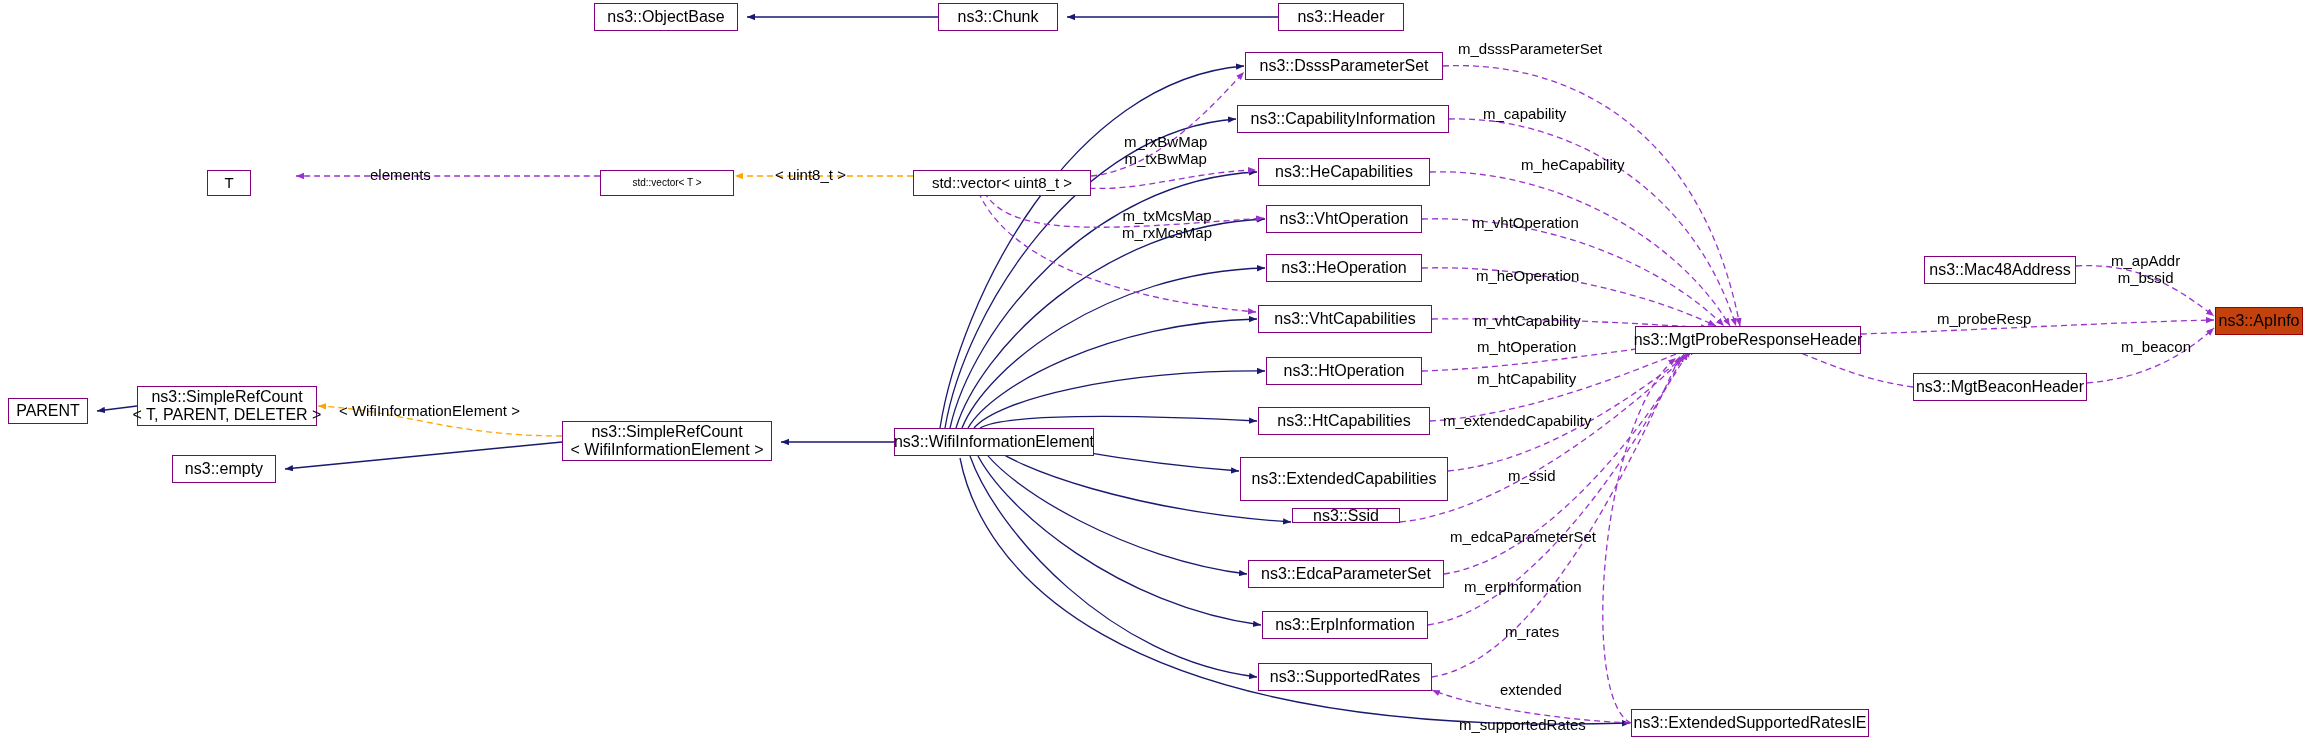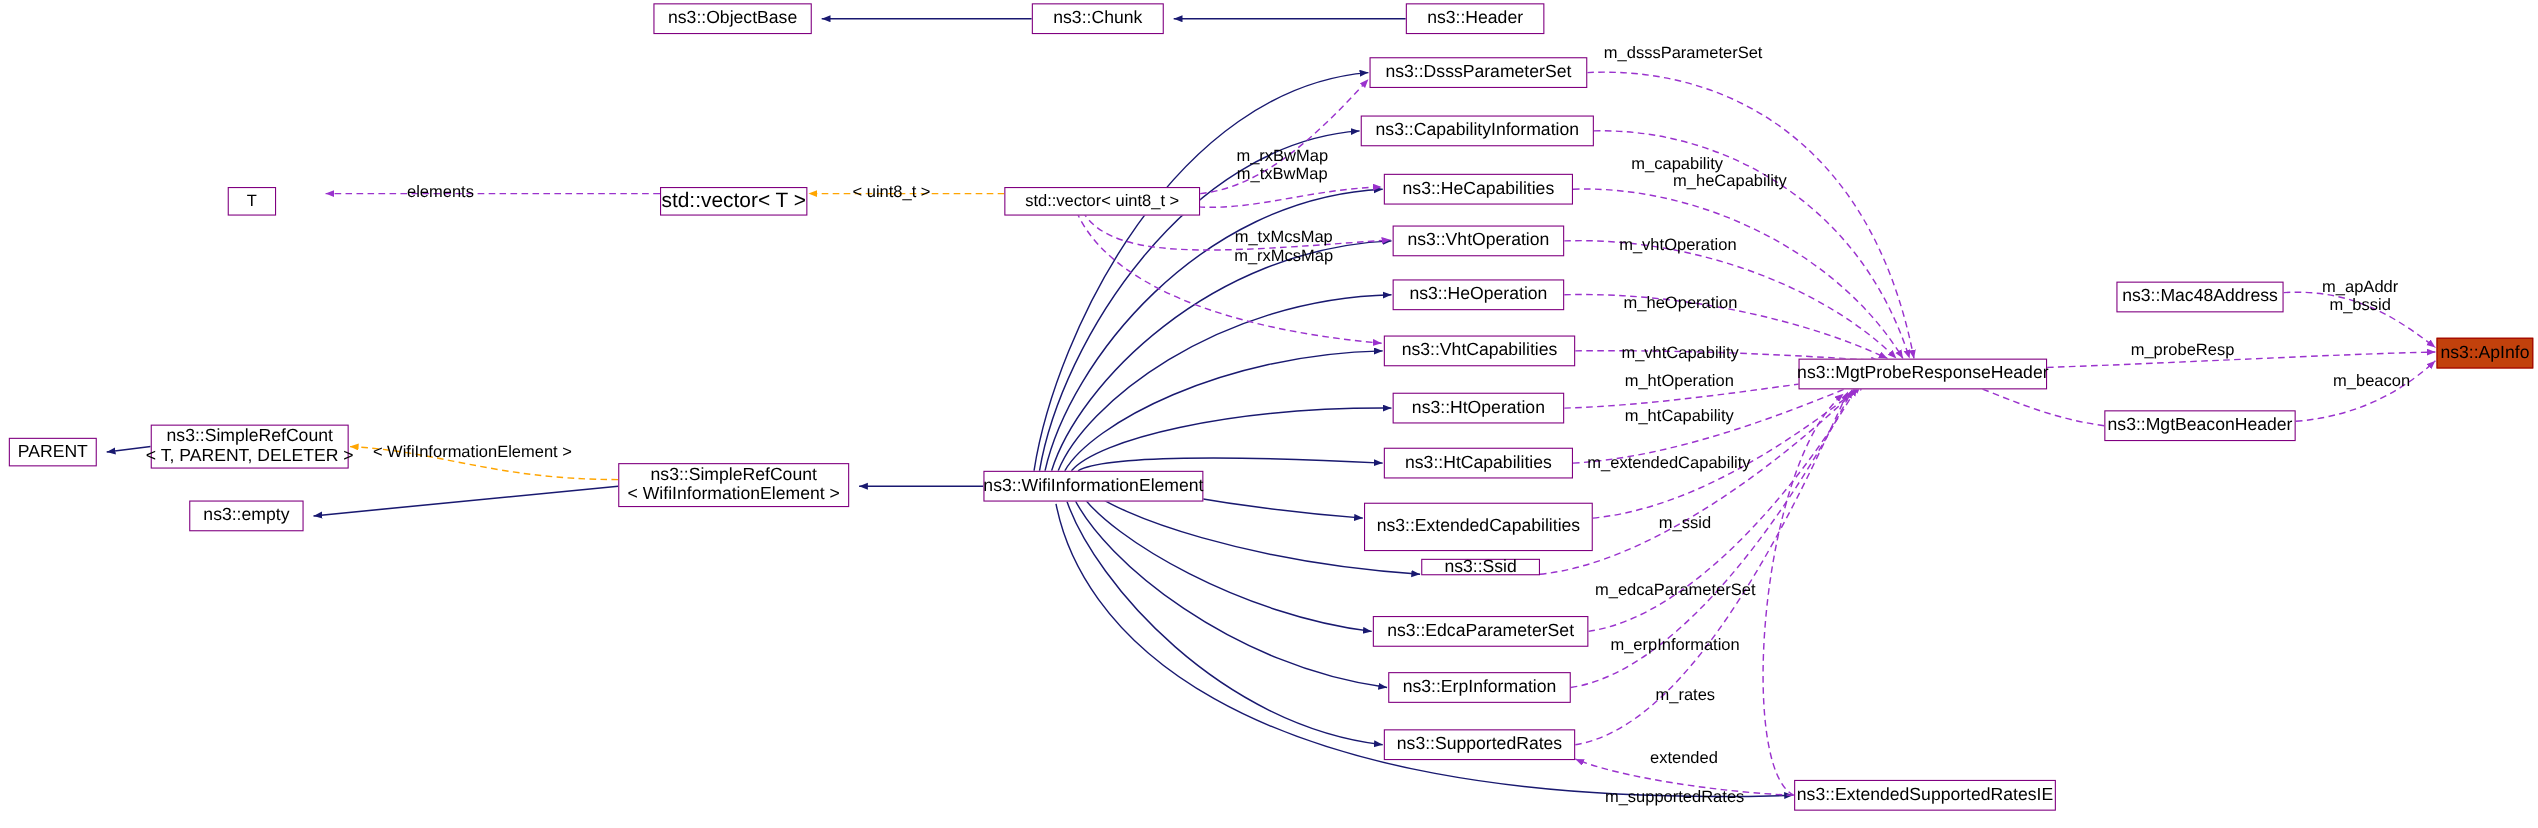--- a/index.html
+++ b/index.html
@@ -128,21 +128,21 @@
       <path d="M562,436 C450,436 400,410 318,406"></path>
     </g>
   </svg>
 
   <div class="node" style="left:594px; top:3px; width:144px; height:28px;">ns3::ObjectBase</div>
   <div class="node" style="left:938px; top:3px; width:120px; height:28px;">ns3::Chunk</div>
   <div class="node" style="left:1278px; top:3px; width:126px; height:28px;">ns3::Header</div>
   <div class="node" style="left:1245px; top:52px; width:198px; height:28px;">ns3::DsssParameterSet</div>
   <div class="node" style="left:1237px; top:105px; width:212px; height:28px;">ns3::CapabilityInformation</div>
   <div class="node" style="left:207px; top:170px; width:44px; height:26px; font-size:15px;">T</div>
-  <div class="node" style="left:600px; top:170px; width:134px; height:26px; font-size:19px;">std::vector&lt; T &gt;</div>
+  <div class="node" style="left:600px; top:170px; width:134px; height:26px; font-size:10px;">std::vector&lt; T &gt;</div>
   <div class="node" style="left:913px; top:170px; width:178px; height:26px; font-size:15px;">std::vector&lt; uint8_t &gt;</div>
   <div class="node" style="left:1258px; top:158px; width:172px; height:28px;">ns3::HeCapabilities</div>
   <div class="node" style="left:1266px; top:205px; width:156px; height:28px;">ns3::VhtOperation</div>
   <div class="node" style="left:1266px; top:254px; width:156px; height:28px;">ns3::HeOperation</div>
   <div class="node" style="left:1258px; top:305px; width:174px; height:28px;">ns3::VhtCapabilities</div>
   <div class="node" style="left:1266px; top:357px; width:156px; height:28px;">ns3::HtOperation</div>
   <div class="node" style="left:1258px; top:407px; width:172px; height:28px;">ns3::HtCapabilities</div>
   <div class="node" style="left:1240px; top:457px; width:208px; height:44px;">ns3::ExtendedCapabilities</div>
   <div class="node" style="left:1292px; top:508px; width:108px; height:15px;">ns3::Ssid</div>
   <div class="node" style="left:1248px; top:560px; width:196px; height:28px;">ns3::EdcaParameterSet</div>
@@ -155,21 +155,21 @@
   <div class="node" style="left:172px; top:455px; width:104px; height:28px;text-align:right;">ns3::empty</div>
   <div class="node" style="left:562px; top:421px; width:210px; height:40px;">ns3::SimpleRefCount
 &lt; WifiInformationElement &gt;</div>
   <div class="node" style="left:894px; top:428px; width:200px; height:28px;">ns3::WifiInformationElement</div>
   <div class="node" style="left:1924px; top:256px; width:152px; height:28px;">ns3::Mac48Address</div>
   <div class="node" style="left:1635px; top:326px; width:226px; height:28px;">ns3::MgtProbeResponseHeader</div>
   <div class="node" style="left:1913px; top:373px; width:174px; height:28px;">ns3::MgtBeaconHeader</div>
   <div class="node hl" style="left:2215px; top:307px; width:88px; height:28px;">ns3::ApInfo</div>
 
   <div class="edgelabel" style="left:1458px; top:40px;">m_dsssParameterSet</div>
-  <div class="edgelabel" style="left:1483px; top:105px;margin-top:36px;">m_capability</div>
+  <div class="edgelabel" style="left:1483px; top:105px;">m_capability</div>
   <div class="edgelabel" style="left:1124px; top:133px;">m_rxBwMap
 m_txBwMap</div>
   <div class="edgelabel" style="left:1521px; top:156px;">m_heCapability</div>
   <div class="edgelabel" style="left:370px; top:166px;">elements</div>
   <div class="edgelabel" style="left:775px; top:166px;">&lt; uint8_t &gt;</div>
   <div class="edgelabel" style="left:1472px; top:214px;">m_vhtOperation</div>
   <div class="edgelabel" style="left:1122px; top:207px;">m_txMcsMap
 m_rxMcsMap</div>
   <div class="edgelabel" style="left:1476px; top:267px;">m_heOperation</div>
   <div class="edgelabel" style="left:1474px; top:312px;">m_vhtCapability</div>

